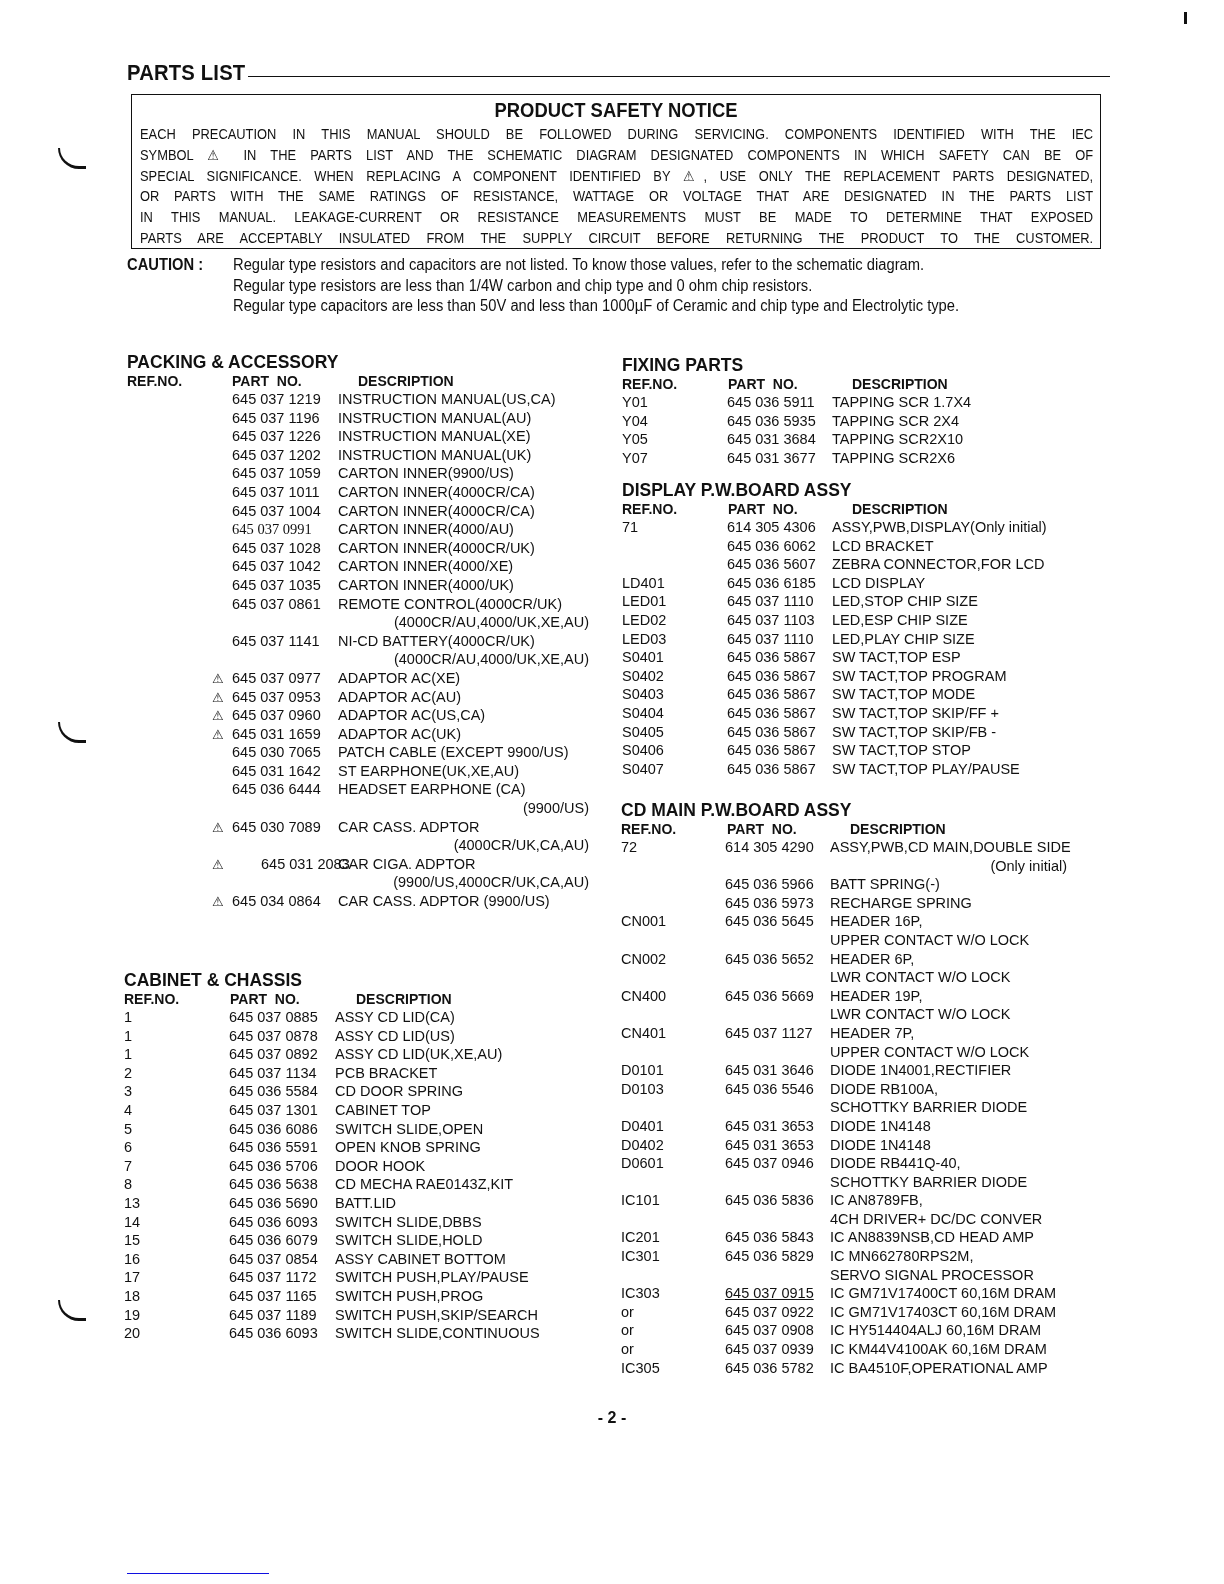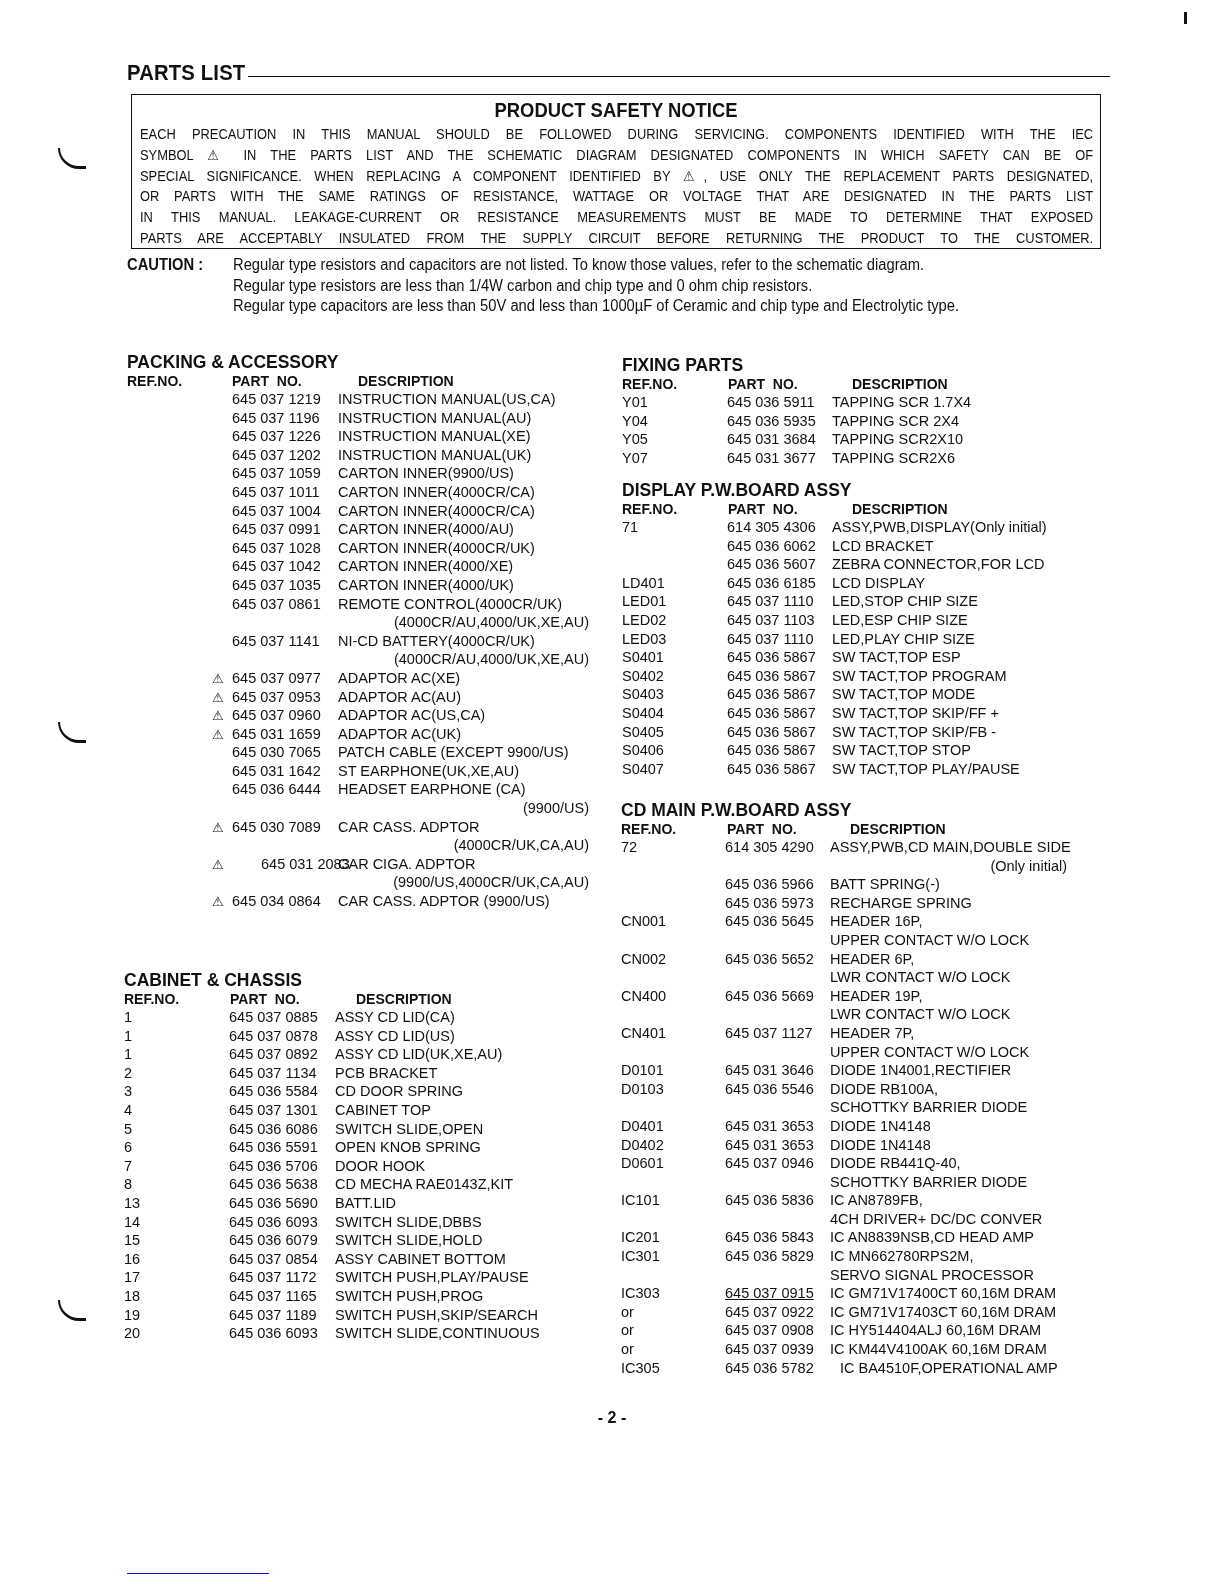--- a/index.html
+++ b/index.html
@@ -102,21 +102,21 @@
       <span class="c-part" style="left:105px;">645 037 1011</span>
       <span class="c-desc" style="left:211px;">CARTON INNER(4000CR/CA)</span>
     </div>
     <div class="row">
       <span class="c-ref"></span>
       <span class="c-part" style="left:105px;">645 037 1004</span>
       <span class="c-desc" style="left:211px;">CARTON INNER(4000CR/CA)</span>
     </div>
     <div class="row">
       <span class="c-ref"></span>
-      <span class="c-part" style="left:105px;">645 037 0991</span>
+      <span class="c-part" style="left:105px;font-family:Liberation Serif, serif;">645 037 0991</span>
       <span class="c-desc" style="left:211px;">CARTON INNER(4000/AU)</span>
     </div>
     <div class="row">
       <span class="c-ref"></span>
       <span class="c-part" style="left:105px;">645 037 1028</span>
       <span class="c-desc" style="left:211px;">CARTON INNER(4000CR/UK)</span>
     </div>
     <div class="row">
       <span class="c-ref"></span>
       <span class="c-part" style="left:105px;">645 037 1042</span>
@@ -543,19 +543,19 @@
       <span class="c-desc" style="left:209px;">IC HY514404ALJ 60,16M DRAM</span>
     </div>
     <div class="row">
       <span class="c-ref">or</span>
       <span class="c-part" style="left:104px;">645 037 0939</span>
       <span class="c-desc" style="left:209px;">IC KM44V4100AK 60,16M DRAM</span>
     </div>
     <div class="row">
       <span class="c-ref">IC305</span>
       <span class="c-part" style="left:104px;">645 036 5782</span>
-      <span class="c-desc" style="left:219px;">IC BA4510F,OPERATIONAL AMP</span>
+      <span class="c-desc" style="left:209px;">IC BA4510F,OPERATIONAL AMP</span>
     </div>
   </div>
 
 <div class="abs page-num">- 2 -</div>
 
 <div class="abs blue-link"></div>
 
 </body></html>

